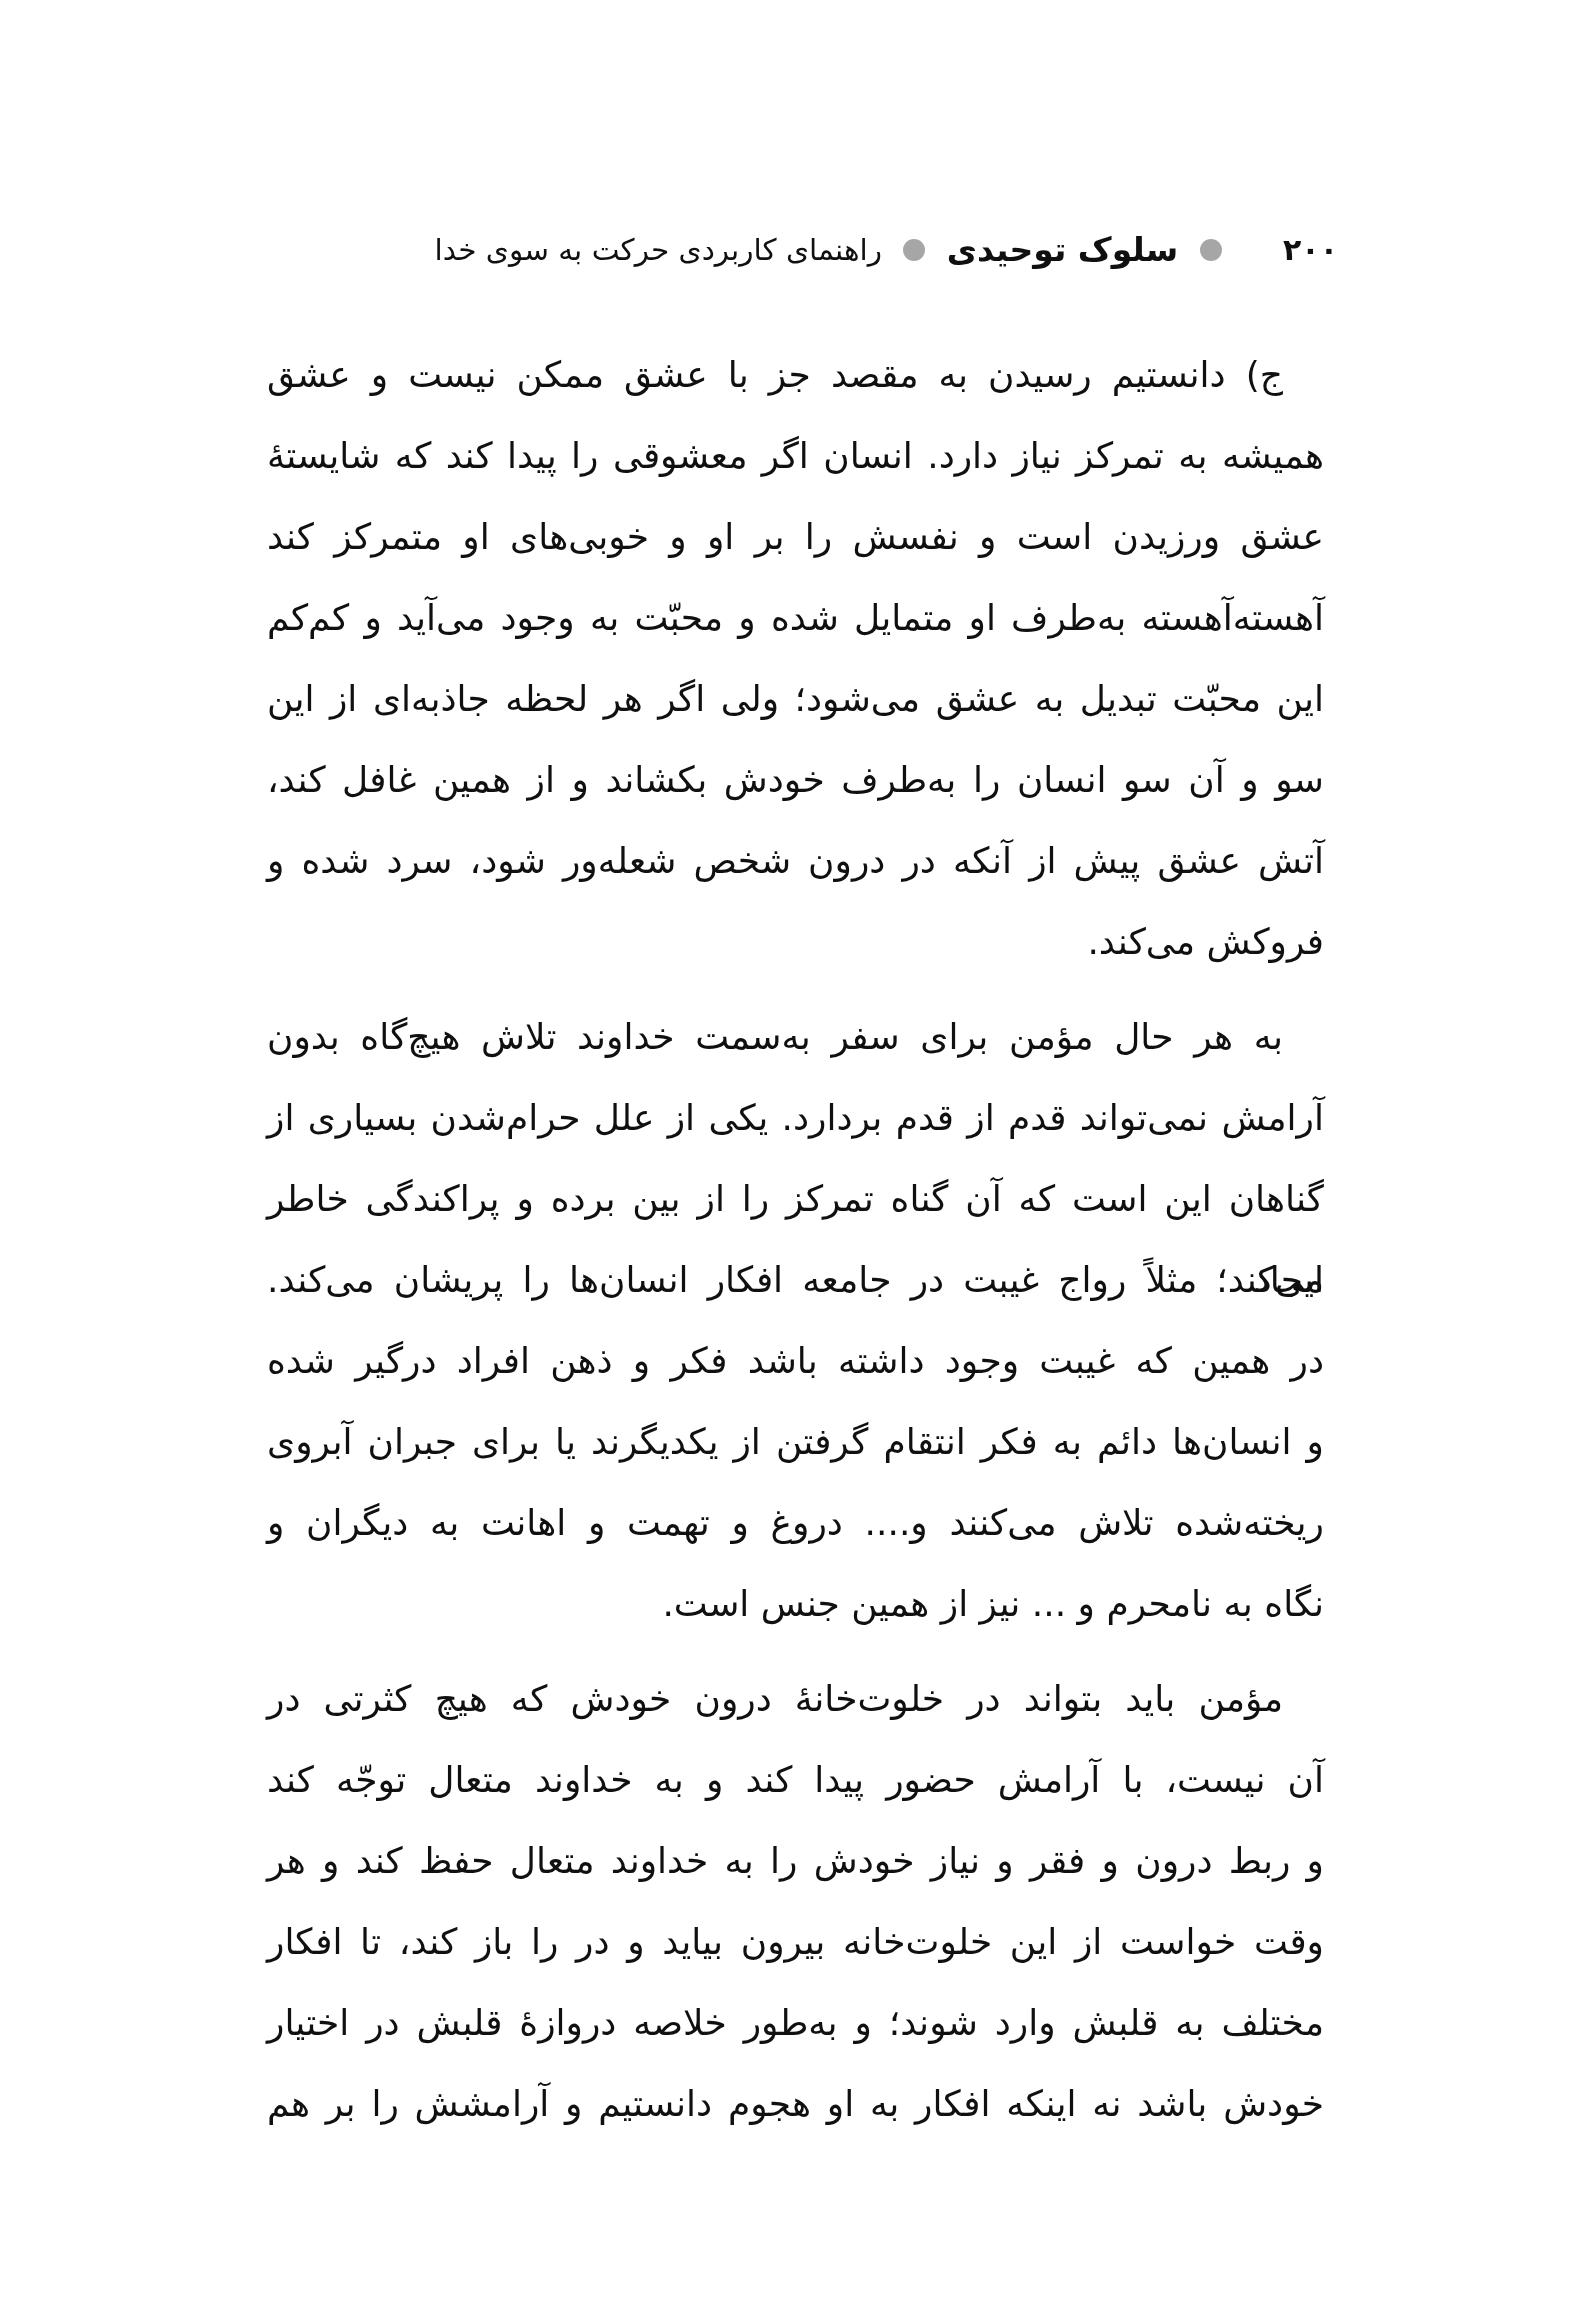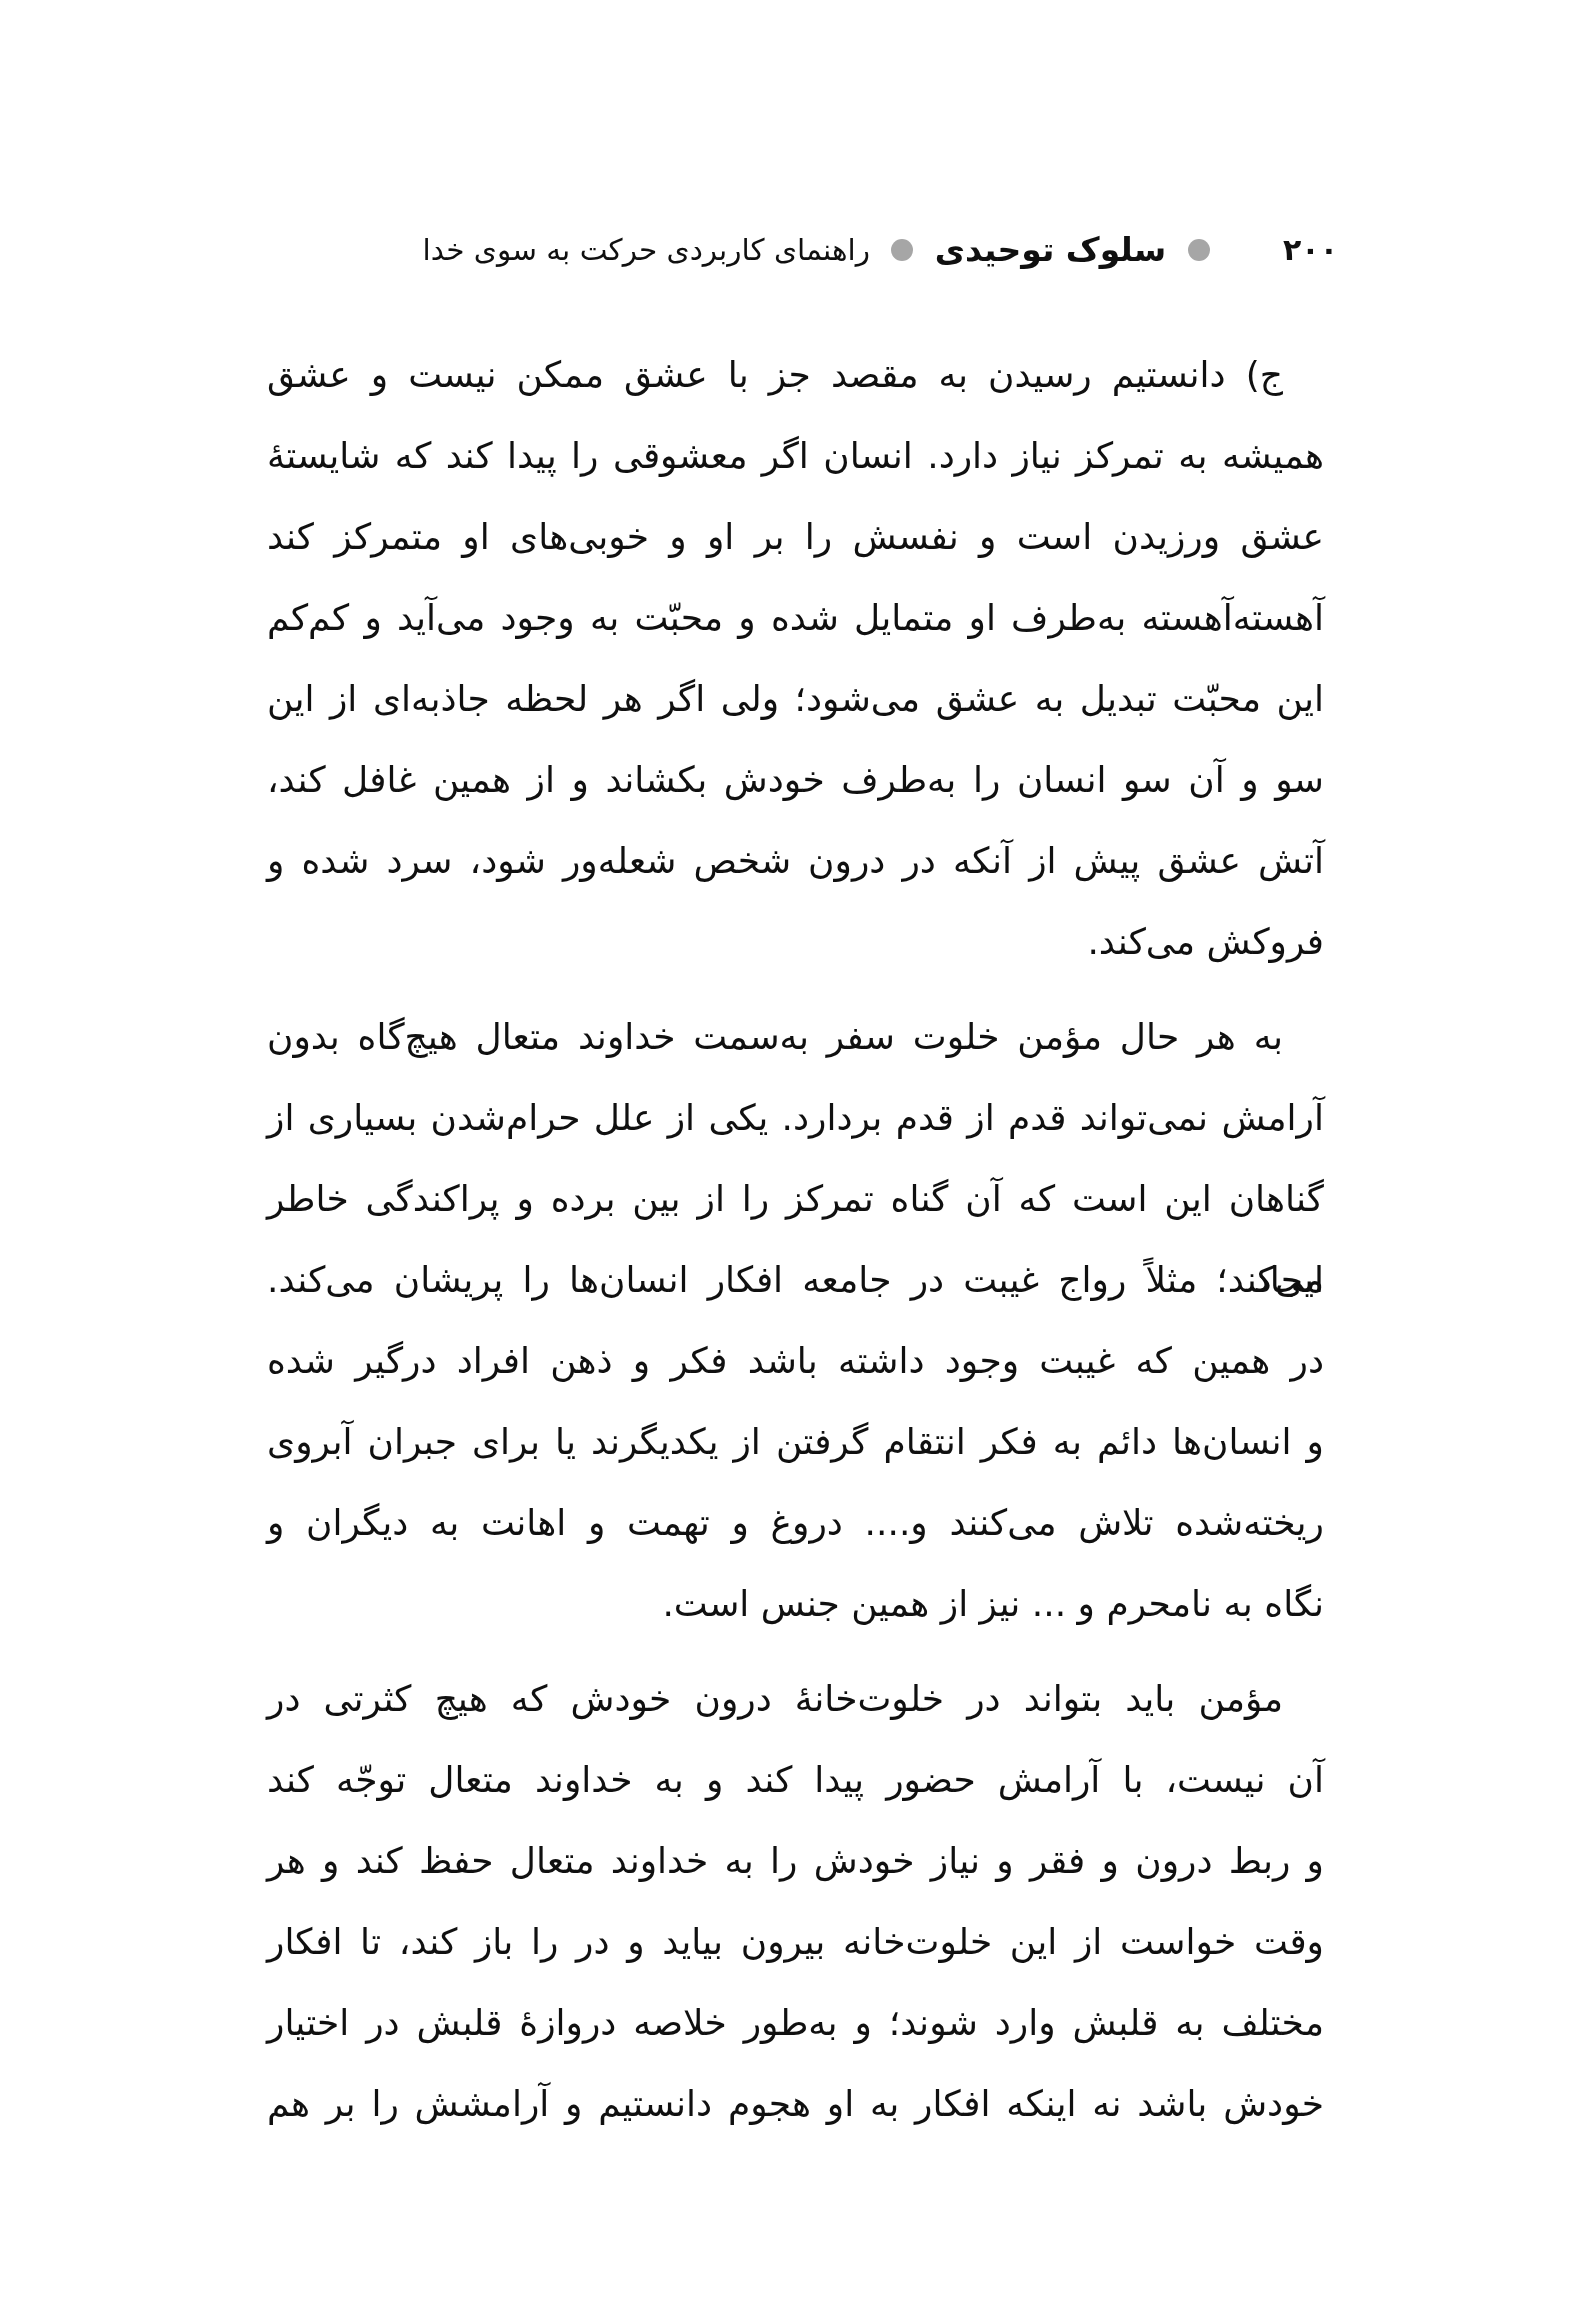--- a/index.html
+++ b/index.html
@@ -26,21 +26,21 @@
     right: 243px;
     left: 243px;
     height: 71px;
     display: flex;
     align-items: center;
     gap: 21.4px;
   }
   .folio {
     font-size: 30px;
     font-weight: bold;
-    margin-left: 52px;   
+    margin-left: 40px;   
     letter-spacing: 0.9px;
   }
   .bullet {
     width: 22px;
     height: 22px;
     border-radius: 50%;
     background: #a6a6a6;
     flex: none;
   }
   .book-title {
@@ -94,21 +94,21 @@
       <span class="line">همیشه به تمرکز نیاز دارد. انسان اگر معشوقی را پیدا کند که شایستهٔ</span>
       <span class="line">عشق ورزیدن است و نفسش را بر او و خوبی‌های او متمرکز کند</span>
       <span class="line">آهسته‌آهسته به‌طرف او متمایل شده و محبّت به وجود می‌آید و کم‌کم</span>
       <span class="line">این محبّت تبدیل به عشق می‌شود؛ ولی اگر هر لحظه جاذبه‌ای از این</span>
       <span class="line">سو و آن سو انسان را به‌طرف خودش بکشاند و از همین غافل کند،</span>
       <span class="line">آتش عشق پیش از آنکه در درون شخص شعله‌ور شود، سرد شده و</span>
       <span class="line short">فروکش می‌کند.</span>
     </p>
 
     <p class="para">
-      <span class="line indent">به هر حال مؤمن خلوت سفر به‌سمت خداوند متعال هیچ‌گاه بدون</span>
+      <span class="line indent">به هر حال مؤمن برای سفر به‌سمت خداوند تلاش هیچ‌گاه بدون</span>
       <span class="line">آرامش نمی‌تواند قدم از قدم بردارد. یکی از علل حرام‌شدن بسیاری از</span>
       <span class="line">گناهان این است که آن گناه تمرکز را از بین برده و پراکندگی خاطر ایجاد</span>
       <span class="line">می‌کند؛ مثلاً رواج غیبت در جامعه افکار انسان‌ها را پریشان می‌کند.</span>
       <span class="line">در همین که غیبت وجود داشته باشد فکر و ذهن افراد درگیر شده</span>
       <span class="line">و انسان‌ها دائم به فکر انتقام گرفتن از یکدیگرند یا برای جبران آبروی</span>
       <span class="line">ریخته‌شده تلاش می‌کنند و.... دروغ و تهمت و اهانت به دیگران و</span>
       <span class="line short">نگاه به نامحرم و ... نیز از همین جنس است.</span>
     </p>
 
     <p class="para">

